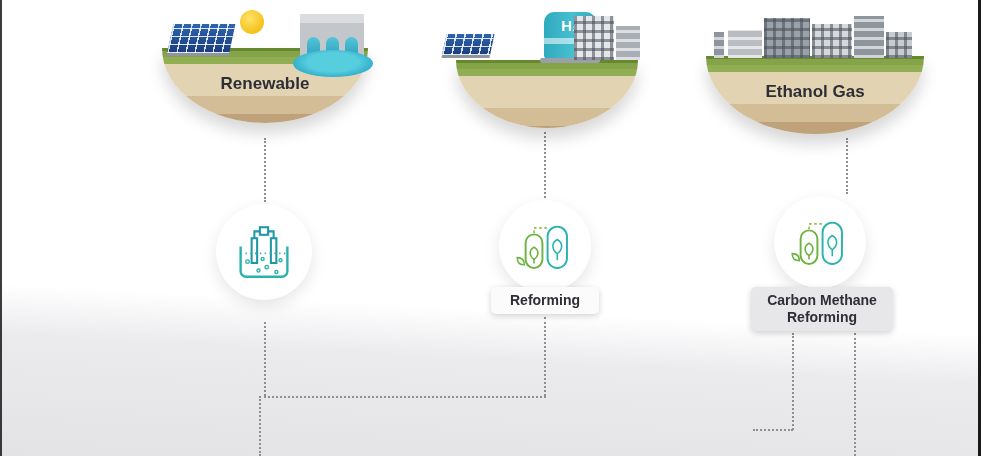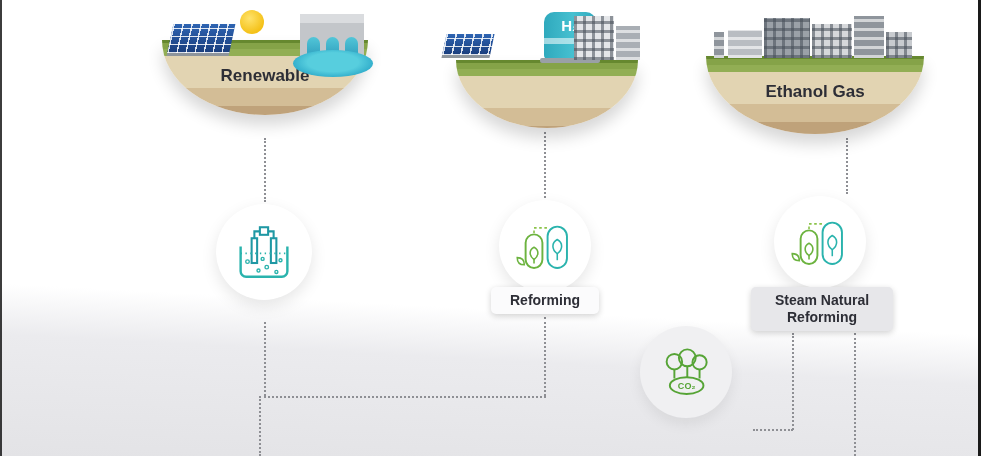--- a/index.html
+++ b/index.html
@@ -88,21 +88,21 @@
   <div class="vline" style="left:544px; top:132px; height:66px;"></div>
   <div class="vline" style="left:846px; top:138px; height:56px;"></div>
   <div class="vline" style="left:264px; top:322px; height:74px;"></div>
   <div class="vline" style="left:544px; top:317px; height:79px;"></div>
   <div class="hline" style="left:259px; top:396px; width:287px;"></div>
   <div class="vline" style="left:259px; top:396px; height:60px;"></div>
   <div class="vline" style="left:792px; top:333px; height:97px;"></div>
   <div class="vline" style="left:854px; top:333px; height:123px;"></div>
   <div class="hline" style="left:753px; top:429px; width:40px;"></div>
 
-  <div class="dome" style="left:162px; top:40px; width:206px; height:75px;">
+  <div class="dome" style="left:162px; top:48px; width:206px; height:75px;">
     <div class="grass"></div>
     <div class="earth1"></div>
     <div class="earth2"></div>
     <div class="earth3"></div>
     <div class="src-label">Renewable</div>
   </div>
   <div class="solar" style="left:170px; top:24px; width:62px; height:32px;"></div>
   <div class="sun" style="left:240px; top:10px; width:24px; height:24px;"></div>
   <div class="dam" style="left:300px; top:14px; width:64px; height:48px;">
     <div class="bar"></div>
@@ -177,28 +177,16 @@
       <path d="M31 28 V20 H52" stroke="#8bc34a" fill="none" stroke-width="2.5" stroke-dasharray="4 4"></path>
       <rect x="18" y="30" width="26" height="52" rx="13" stroke="#6cb33f" fill="none" stroke-width="3"></rect>
       <rect x="52" y="18" width="30" height="64" rx="15" stroke="#2ab3ad" fill="none" stroke-width="3"></rect>
       <path d="M31 50 c8 4 8 13 0 19 c-8 -6 -8 -15 0 -19 Z" stroke="#6cb33f" fill="none" stroke-width="2.4"></path>
       <line x1="31" y1="69" x2="31" y2="75" stroke="#6cb33f" stroke-width="2.4"></line>
       <path d="M67 38 c9 5 9 15 0 22 c-9 -7 -9 -17 0 -22 Z" stroke="#2ab3ad" fill="none" stroke-width="2.4"></path>
       <line x1="67" y1="60" x2="67" y2="70" stroke="#2ab3ad" stroke-width="2.4"></line>
       <path d="M5 66 c7 0 11 4 11 11 c-7 0 -11 -4 -11 -11 Z" stroke="#6cb33f" fill="none" stroke-width="2.4"></path>
     </svg>
   </div>
-  <div class="pill gray" style="left:751px; top:287px; width:142px; min-height:44px;">Steam Natural Reforming</div>
+  <div class="pill gray" style="left:751px; top:287px; width:142px; min-height:44px;">Carbon Methane Reforming</div>
 
-  <div class="pcircle gray" style="left:640px; top:326px; width:92px; height:92px;">
-    <svg width="62" height="62" viewBox="0 0 96 96">
-      <circle cx="30" cy="32" r="12" stroke="#56a436" fill="none" stroke-width="3"></circle>
-      <circle cx="50" cy="26" r="13" stroke="#56a436" fill="none" stroke-width="3"></circle>
-      <circle cx="69" cy="33" r="11" stroke="#56a436" fill="none" stroke-width="3"></circle>
-      <line x1="30" y1="44" x2="30" y2="58" stroke="#56a436" stroke-width="3"></line>
-      <line x1="50" y1="39" x2="50" y2="58" stroke="#56a436" stroke-width="3"></line>
-      <line x1="69" y1="44" x2="69" y2="58" stroke="#56a436" stroke-width="3"></line>
-      <ellipse cx="49" cy="69" rx="26" ry="13" stroke="#56a436" fill="#f0f0f2" stroke-width="3"></ellipse>
-      <text x="49" y="74" text-anchor="middle" font-size="14" font-weight="bold" fill="#56a436">CO₂</text>
-    </svg>
-  </div>
 
 </div>
 
 </body></html>

